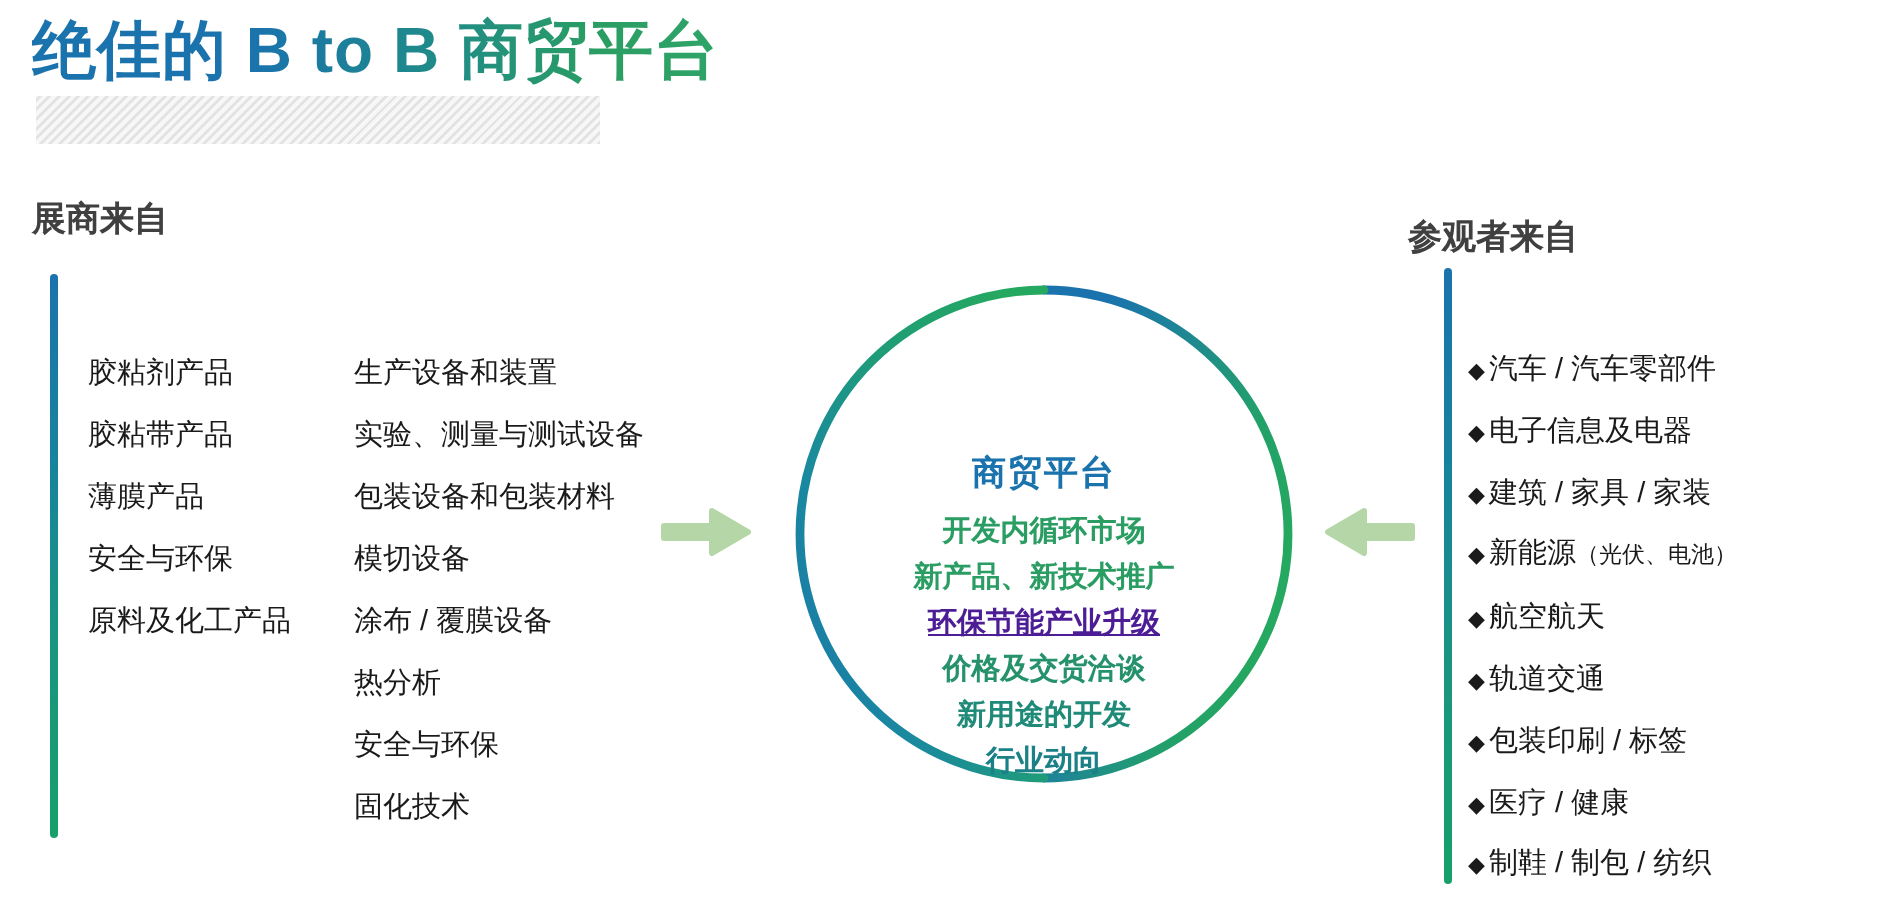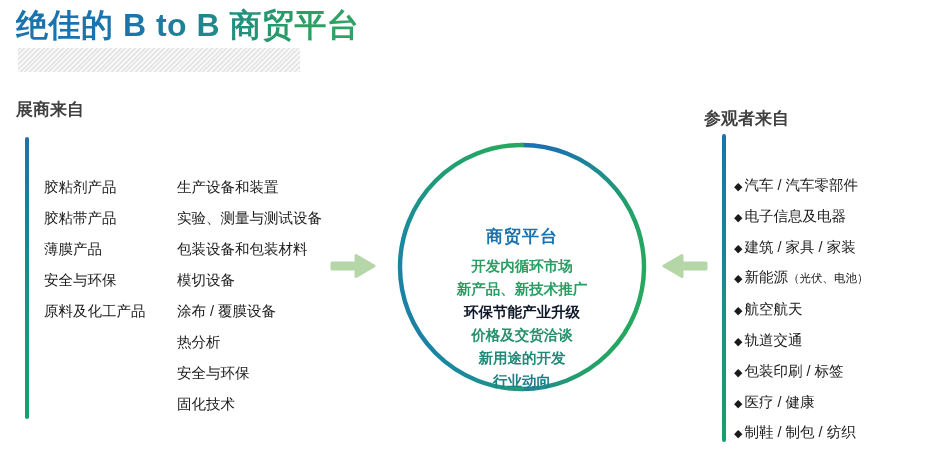--- a/index.html
+++ b/index.html
@@ -134,21 +134,21 @@
     white-space: nowrap;
   }
   .platform-line {
     font-size: 14.5px;
     font-weight: bold;
     line-height: 23px;
     white-space: nowrap;
   }
   .pl-0 { color: #2a9d63; }
   .pl-1 { color: #2a9d63; }
-  .pl-2 { color: #0f172a; }
+  .pl-2 { color: #4c1d95; text-decoration: underline; }
   .pl-3 { color: #25926c; }
   .pl-4 { color: #208a78; }
   .pl-5 { color: #1b8187; }
 
   
   .arrow-svg { position: absolute; }
   #arrow-left-to-center  { left: 330px; top: 252px; }
   #arrow-right-to-center { left: 662px; top: 252px; }
 </style>
 </head>

